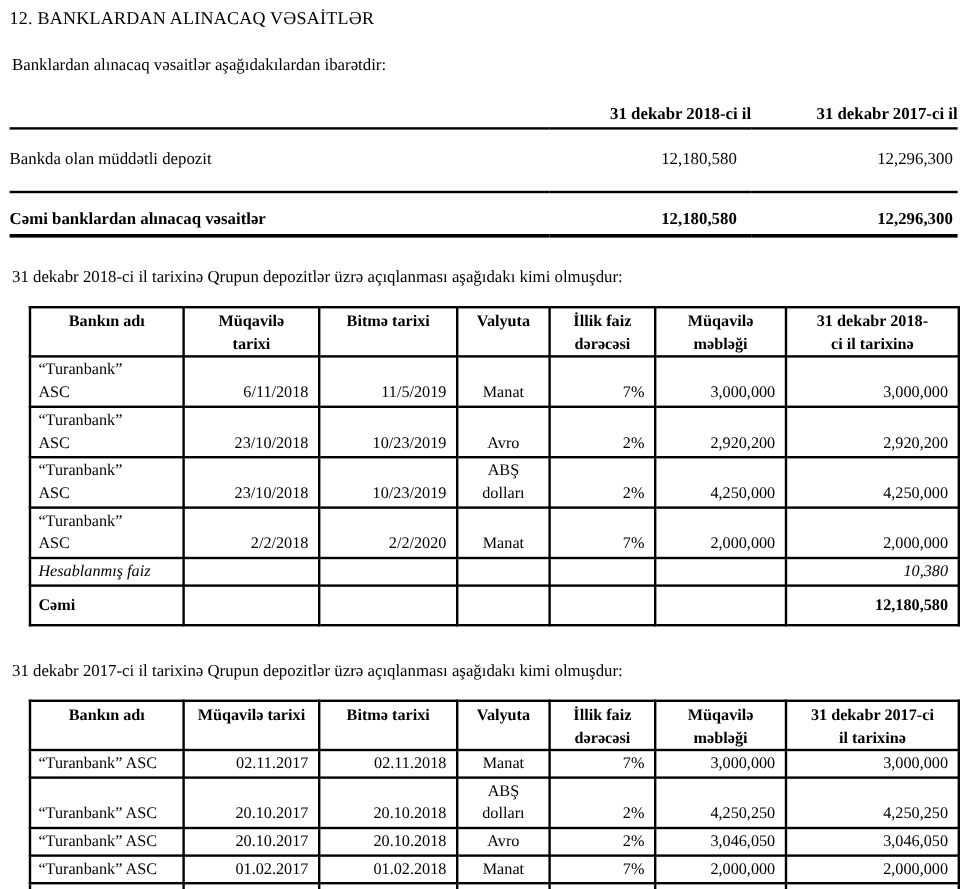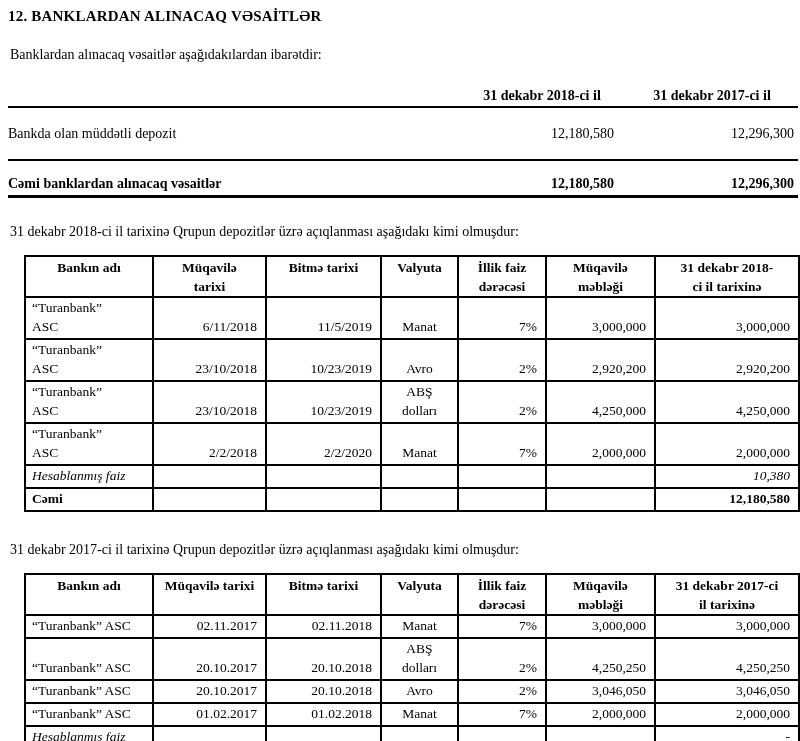--- a/index.html
+++ b/index.html
@@ -6,33 +6,33 @@
   html, body { margin: 0; padding: 0; }
   body {
     width: 800px; height: 741px;
     background: #ffffff; color: #000000;
     font-family: "Liberation Serif", "DejaVu Serif", serif;
     overflow: hidden;
   }
   .page { padding: 6px 2px 0 8px; width: 800px; }
 
   .doc-title {
-    font-size: 15px; font-weight: bold; margin: 2px 0 0 0;
+    font-size: 15px; font-weight: normal; margin: 2px 0 0 0;
     letter-spacing: 0.2px;
   }
   .intro { font-size: 14px; margin: 22px 0 0 2px; }
 
   
   table.sum {
     border-collapse: collapse; table-layout: fixed;
     width: 790px; margin-top: 18px; font-size: 14px;
   }
   table.sum td { padding: 0; vertical-align: middle; overflow: hidden; }
   tr.sum-head td {
-    font-weight: bold; text-align: center; vertical-align: bottom;
+    font-weight: bold; text-align: right; vertical-align: bottom;
     height: 26px; border-bottom: 2px solid #000; padding-bottom: 2px;
   }
   tr.sum-row td { height: 53px; }
   tr.sum-total td {
     font-weight: bold; height: 36px; vertical-align: bottom;
     border-top: 2px solid #000; border-bottom: 3px solid #000;
     padding-bottom: 3px;
     margin-left: 40px;
   }
   .num18 { text-align: right; padding-right: 12px !important; }
@@ -166,21 +166,21 @@
       </tr>
       <tr class="row-it" style="height:21px">
         <td class="al">Hesablanmış faiz</td>
         <td></td>
         <td></td>
         <td></td>
         <td></td>
         <td></td>
         <td class="ar">10,380</td>
       </tr>
-      <tr class="row-bd" style="height:23px">
+      <tr class="row-bd" style="height:33px">
         <td class="al">Cəmi</td>
         <td></td>
         <td></td>
         <td></td>
         <td></td>
         <td></td>
         <td class="ar">12,180,580</td>
       </tr>
     </tbody>
   </table>

